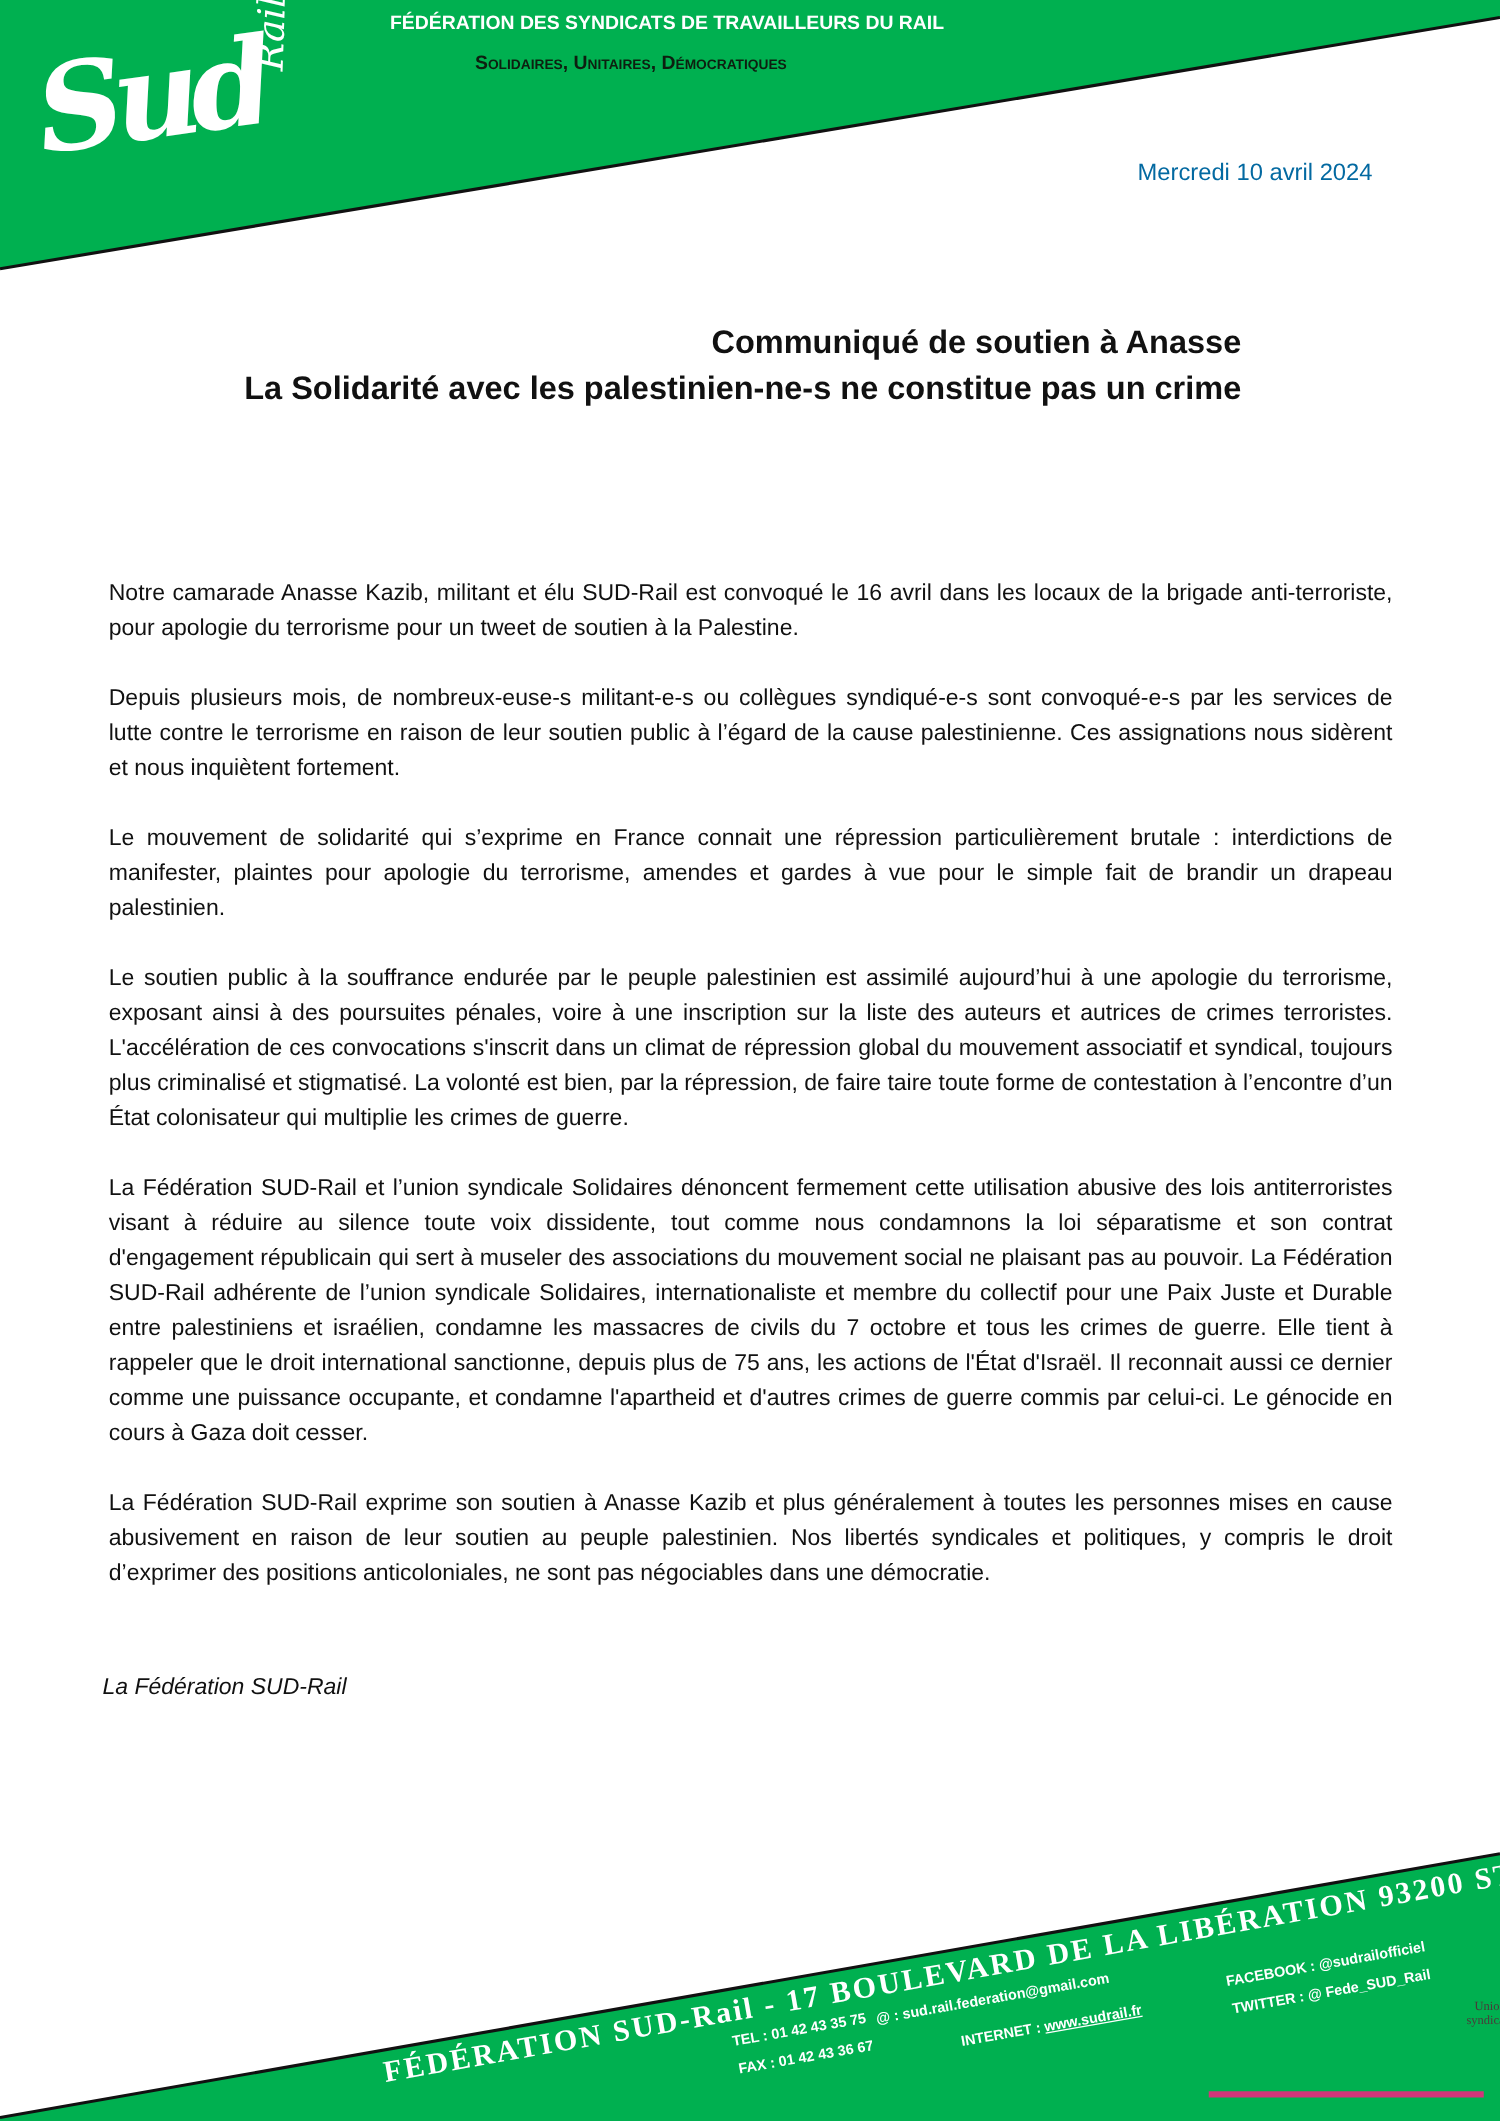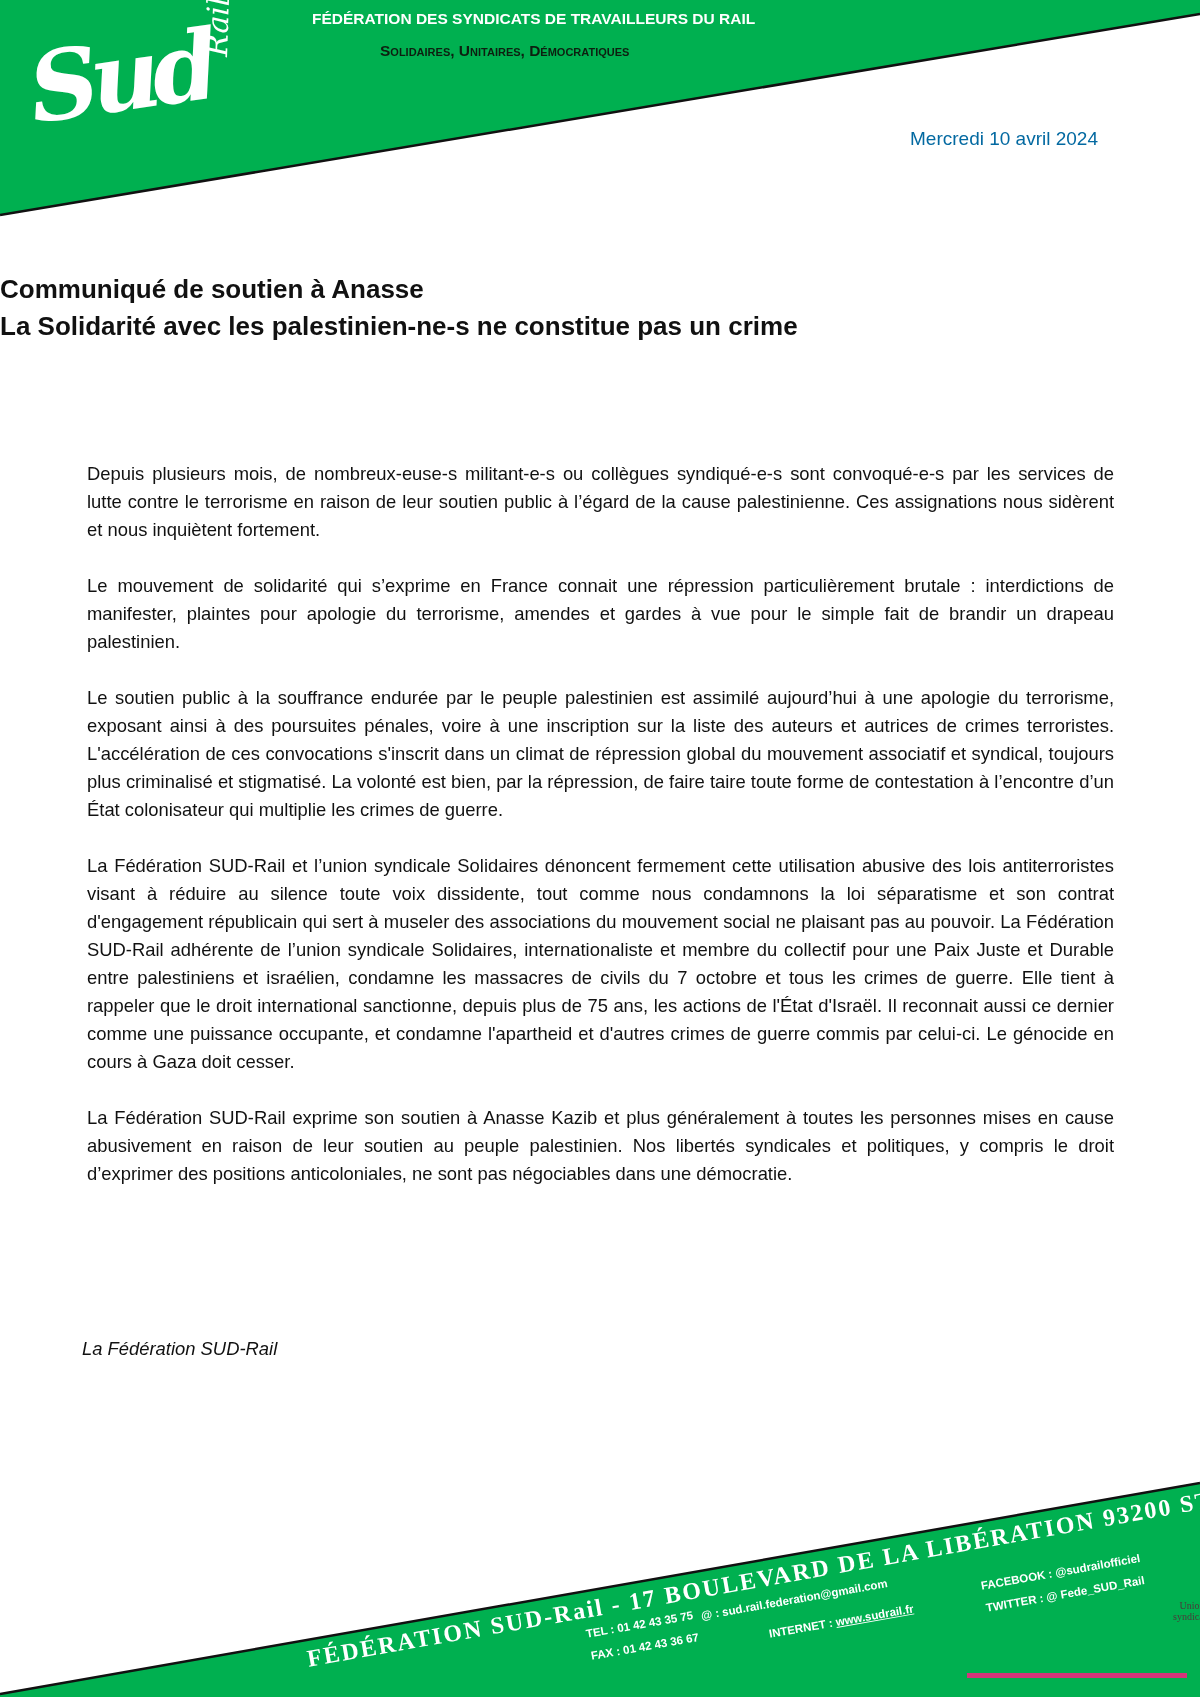--- a/index.html
+++ b/index.html
@@ -32,21 +32,21 @@
   }
   .header-line2 {
     left: 348px; top: 42px; font-size: 15.5px; font-weight: bold; color: #0d1f10;
     font-variant: small-caps; white-space: nowrap; margin-left: 32px;
   }
   .date {
     right: 102px; top: 128px; font-size: 19px; color: #0369a1; white-space: nowrap;
   }
 
   .title {
-    left: 0; width: 993px; top: 271px; text-align: left;
+    left: 0; width: 993px; top: 255px; text-align: right;
     font-size: 26px; font-weight: bold; line-height: 37px; color: #111;
   }
 
   .body {
     left: 87px; width: 1027px; top: 460px;
     font-size: 18.4px; line-height: 28px; text-align: justify; color: #111;
   }
   .body p { margin: 0 0 28px 0; }
 
   .signature {
@@ -99,20 +99,21 @@
 <div class="abs header-line1">FÉDÉRATION DES SYNDICATS DE TRAVAILLEURS DU RAIL</div>
 <div class="abs header-line2">Solidaires, Unitaires, Démocratiques</div>
 <div class="abs date">Mercredi 10 avril 2024</div>
 
 <div class="abs title">
   <div>Communiqué de soutien à Anasse</div>
   <div>La Solidarité avec les palestinien-ne-s ne constitue pas un crime</div>
 </div>
 
 <div class="abs body">
+  <p>Notre camarade Anasse Kazib, militant et élu SUD-Rail est convoqué le 16 avril dans les locaux de la brigade anti-terroriste, pour apologie du terrorisme pour un tweet de soutien à la Palestine.</p>
   <p>Depuis plusieurs mois, de nombreux-euse-s militant-e-s ou collègues syndiqué-e-s sont convoqué-e-s par les services de lutte contre le terrorisme en raison de leur soutien public à l’égard de la cause palestinienne. Ces assignations nous sidèrent et nous inquiètent fortement.</p>
   <p>Le mouvement de solidarité qui s’exprime en France connait une répression particulièrement brutale : interdictions de manifester, plaintes pour apologie du terrorisme, amendes et gardes à vue pour le simple fait de brandir un drapeau palestinien.</p>
   <p>Le soutien public à la souffrance endurée par le peuple palestinien est assimilé aujourd’hui à une apologie du terrorisme, exposant ainsi à des poursuites pénales, voire à une inscription sur la liste des auteurs et autrices de crimes terroristes. L'accélération de ces convocations s'inscrit dans un climat de répression global du mouvement associatif et syndical, toujours plus criminalisé et stigmatisé. La volonté est bien, par la répression, de faire taire toute forme de contestation à l’encontre d’un État colonisateur qui multiplie les crimes de guerre.</p>
   <p>La Fédération SUD-Rail et l’union syndicale Solidaires dénoncent fermement cette utilisation abusive des lois antiterroristes visant à réduire au silence toute voix dissidente, tout comme nous condamnons la loi séparatisme et son contrat d'engagement républicain qui sert à museler des associations du mouvement social ne plaisant pas au pouvoir. La Fédération SUD-Rail adhérente de l’union syndicale Solidaires, internationaliste et membre du collectif pour une Paix Juste et Durable entre palestiniens et israélien, condamne les massacres de civils du 7 octobre et tous les crimes de guerre. Elle tient à rappeler que le droit international sanctionne, depuis plus de 75 ans, les actions de l'État d'Israël. Il reconnait aussi ce dernier comme une puissance occupante, et condamne l'apartheid et d'autres crimes de guerre commis par celui-ci. Le génocide en cours à Gaza doit cesser.</p>
   <p>La Fédération SUD-Rail exprime son soutien à Anasse Kazib et plus généralement à toutes les personnes mises en cause abusivement en raison de leur soutien au peuple palestinien. Nos libertés syndicales et politiques, y compris le droit d’exprimer des positions anticoloniales, ne sont pas négociables dans une démocratie.</p>
 </div>
 <div class="abs signature">La Fédération SUD-Rail</div>
 
 <div class="abs footer-text">
   <div class="f-main">FÉDÉRATION SUD-Rail - 17 BOULEVARD DE LA LIBÉRATION 93200 ST DENIS</div>

